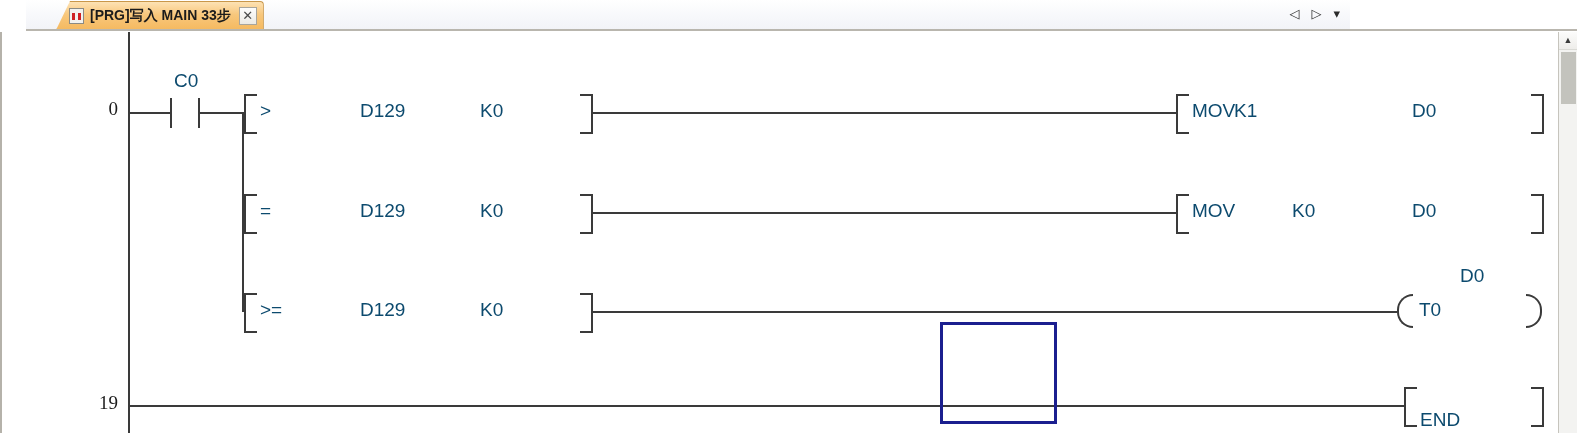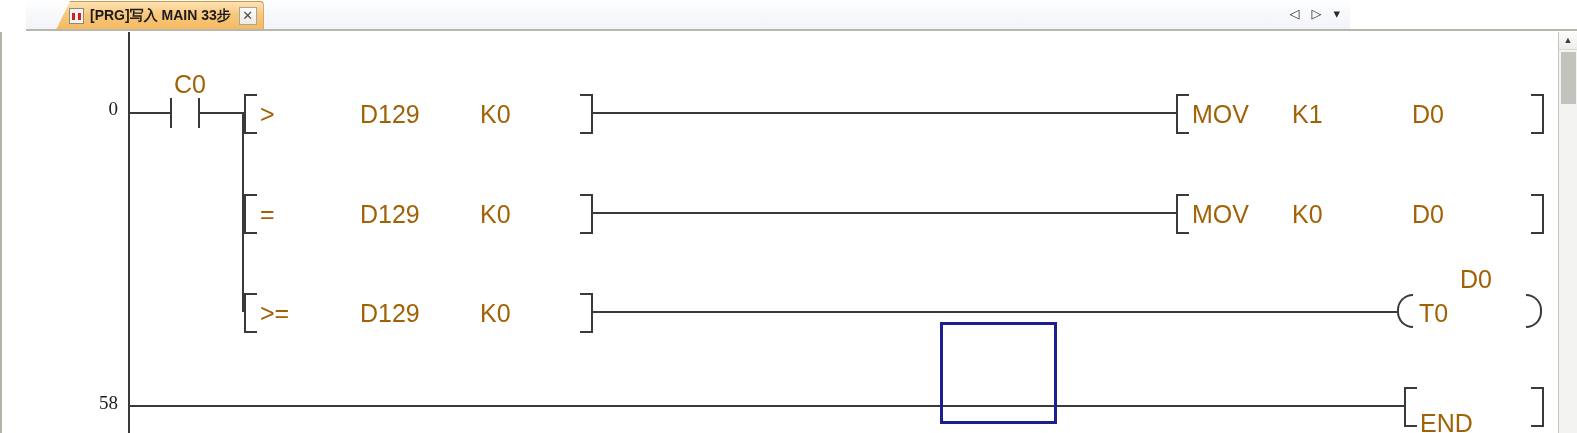--- a/index.html
+++ b/index.html
@@ -138,22 +138,22 @@
   }
   .steplabel {
     position: absolute;
     font-size: 19px;
     color: #1c1c1c;
     text-align: right;
     font-family: "Liberation Serif", serif;
   }
   .text {
     position: absolute;
-    font-size: 25px;
-    color: #a16207;
+    font-size: 19px;
+    color: #0c4a6e;
     white-space: nowrap;
     font-family: "Liberation Sans", sans-serif;
   }
   .opname { font-weight: normal; }
 
   
   .contact {
     position: absolute;
     width: 30px; height: 30px;
   }
@@ -262,21 +262,21 @@
       <div class="brk open" style="left:242px; top:62px; height:36px;"></div>
       <div class="text opname" style="left:258px; top:68px;">&gt;</div>
       <div class="text" style="left:358px; top:68px;">D129</div>
       <div class="text" style="left:478px; top:68px;">K0</div>
       <div class="brk close" style="left:578px; top:62px; height:36px;"></div>
 
       <div class="wire" style="left:589px; top:80px; width:585px;"></div>
 
       <div class="brk open" style="left:1174px; top:62px; height:36px;"></div>
       <div class="text opname" style="left:1190px; top:68px;">MOV</div>
-      <div class="text" style="left:1290px; top:68px;">K1</div>
+      <div class="text" style="left:1232px; top:68px;">K1</div>
       <div class="text" style="left:1410px; top:68px;">D0</div>
       <div class="brk close" style="left:1529px; top:62px; height:36px;"></div>
 
       <div class="brk open" style="left:242px; top:162px; height:36px;"></div>
       <div class="text opname" style="left:258px; top:168px;">=</div>
       <div class="text" style="left:358px; top:168px;">D129</div>
       <div class="text" style="left:478px; top:168px;">K0</div>
       <div class="brk close" style="left:578px; top:162px; height:36px;"></div>
 
       <div class="wire" style="left:589px; top:180px; width:585px;"></div>
@@ -293,21 +293,21 @@
       <div class="text" style="left:478px; top:267px;">K0</div>
       <div class="brk close" style="left:578px; top:261px; height:36px;"></div>
 
       <div class="wire" style="left:589px; top:279px; width:806px;"></div>
 
       <div class="text" style="left:1458px; top:233px;">D0</div>
       <div class="coil-l" style="left:1395px; top:262px;"></div>
       <div class="text" style="left:1417px; top:267px;">T0</div>
       <div class="coil-r" style="left:1524px; top:262px;"></div>
 
-      <div class="steplabel" style="left:72px; top:360px; width:44px;">58</div>
+      <div class="steplabel" style="left:72px; top:360px; width:44px;">19</div>
 
       <div class="wire" style="left:128px; top:373px; width:1274px;"></div>
 
       <div class="brk open" style="left:1402px; top:355px; height:36px;"></div>
       <div class="text opname" style="left:1418px; top:377px;">END</div>
       <div class="brk close" style="left:1529px; top:355px; height:36px;"></div>
 
       <div class="cursor" style="left:938px; top:290px; width:117px; height:102px;"></div>
 
     </div>

